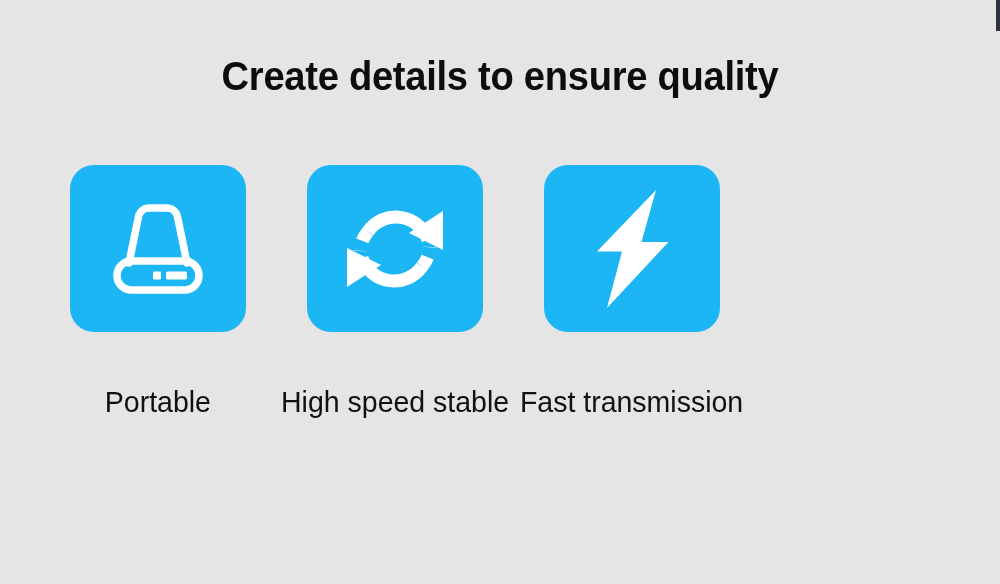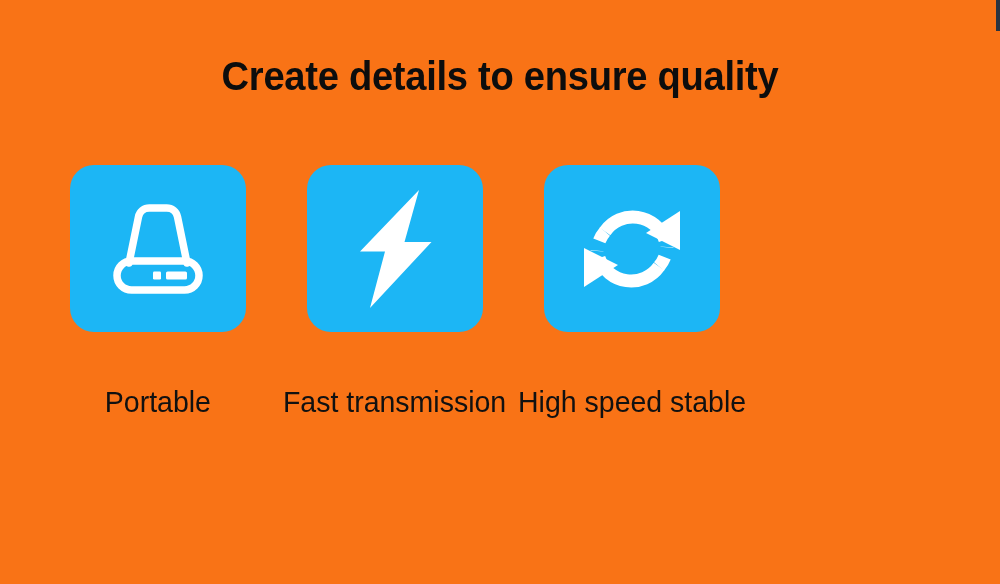--- a/index.html
+++ b/index.html
@@ -11,21 +11,21 @@
     width: 1000px;
     height: 584px;
     overflow: hidden;
     font-family: "Liberation Sans", sans-serif;
   }
 
   #banner {
     position: relative;
     width: 1000px;
     height: 584px;
-    background: #f97316;
+    background: #e5e5e5;
     box-sizing: border-box;
   }
 
   
   #edge-artifact {
     position: absolute;
     top: 0;
     right: 0;
     width: 4px;
     height: 31px;
@@ -121,43 +121,43 @@
             <rect x="61" y="72.5" width="21" height="8" rx="1.6" fill="#ffffff"></rect>
           </svg>
         </span>
       </div>
       <div class="feature-label">Portable</div>
     </div>
 
     <div class="feature">
       <div class="tile">
         <span>
-          <svg width="92" height="122" viewBox="0 0 92 122" fill="none" xmlns="http://www.w3.org/2000/svg">
-            <path d="M70 2 L11 63.5 L36 63.5 L21 120 L82.5 54 L55.5 54 Z" fill="#ffffff"></path>
-          </svg>
-        </span>
-      </div>
-      <div class="feature-label">Fast transmission</div>
-    </div>
-
-    <div class="feature">
-      <div class="tile">
-        <span>
           <svg width="112" height="112" viewBox="0 0 112 112" fill="none" xmlns="http://www.w3.org/2000/svg">
 
             <path d="M29 38.5 A34 34 0 0 1 89 47" stroke="#ffffff" stroke-width="13" fill="none" stroke-linecap="butt"></path>
             <polygon points="104,18 104,57 70,40" fill="#ffffff"></polygon>
 
             <path d="M83 73.5 A34 34 0 0 1 23 65" stroke="#ffffff" stroke-width="13" fill="none" stroke-linecap="butt"></path>
             <polygon points="8,94 8,55 42,72" fill="#ffffff"></polygon>
 
             <path d="M29 38.5 A34 34 0 0 0 21 58" stroke="#ffffff" stroke-width="13" fill="none" stroke-dasharray="11 10" stroke-linecap="butt"></path>
 
             <path d="M83 73.5 A34 34 0 0 0 91 54" stroke="#ffffff" stroke-width="13" fill="none" stroke-dasharray="11 10" stroke-linecap="butt"></path>
           </svg>
         </span>
       </div>
       <div class="feature-label">High speed stable</div>
     </div>
 
+    <div class="feature">
+      <div class="tile">
+        <span>
+          <svg width="92" height="122" viewBox="0 0 92 122" fill="none" xmlns="http://www.w3.org/2000/svg">
+            <path d="M70 2 L11 63.5 L36 63.5 L21 120 L82.5 54 L55.5 54 Z" fill="#ffffff"></path>
+          </svg>
+        </span>
+      </div>
+      <div class="feature-label">Fast transmission</div>
+    </div>
+
 
   </div>
 </div>
 
 </body></html>

